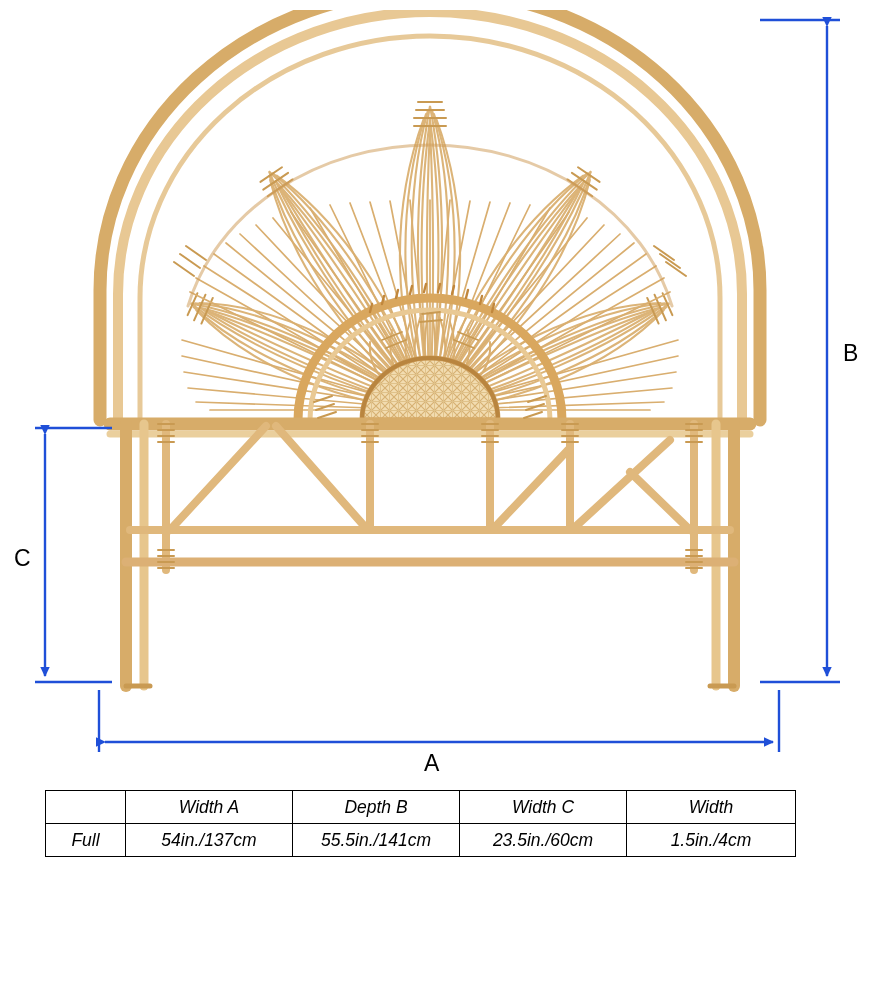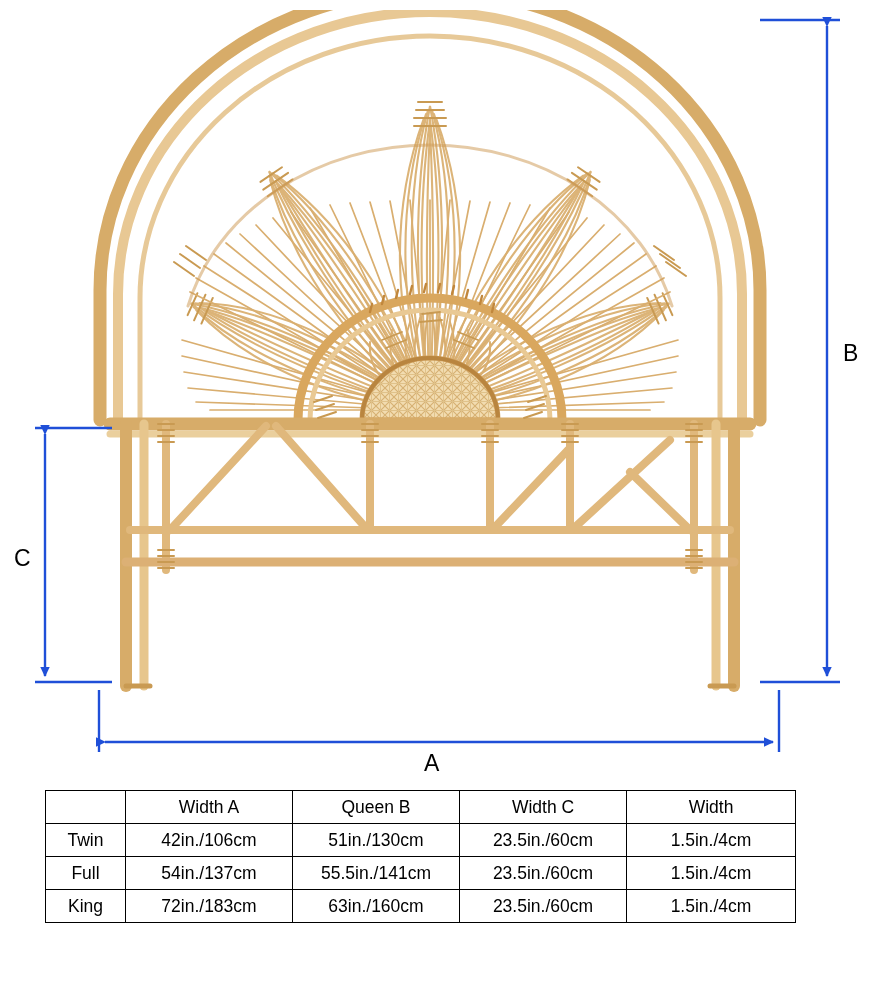--- a/index.html
+++ b/index.html
@@ -40,20 +40,21 @@
   #label-A { left: 424px; top: 750px; }
   #label-B { left: 843px; top: 340px; }
   #label-C { left: 14px; top: 545px; }
 
   
   #spec-table-wrap {
     position: absolute;
     left: 45px;
     top: 790px;
     width: 750px;
+    font-style: italic;
   }
   table#spec-table {
     border-collapse: collapse;
     width: 750px;
     table-layout: fixed;
   }
   table#spec-table th,
   table#spec-table td {
     border: 1px solid #000000;
     height: 33px;
@@ -337,42 +338,28 @@
       <col class="c0">
         <col class="c1">
         <col class="c2">
         <col class="c3">
         <col class="c4">
     </colgroup>
     <thead>
       <tr>
         <th></th>
         <th>Width A</th>
-        <th>Queen B</th>
+        <th>Depth B</th>
         <th>Width C</th>
         <th>Width</th>
       </tr>
     </thead>
     <tbody>
-      <tr>
-        <td>Twin</td>
-        <td>42in./106cm</td>
-        <td>51in./130cm</td>
-        <td>23.5in./60cm</td>
-        <td>1.5in./4cm</td>
-      </tr>
       <tr>
         <td>Full</td>
         <td>54in./137cm</td>
         <td>55.5in./141cm</td>
         <td>23.5in./60cm</td>
         <td>1.5in./4cm</td>
       </tr>
-      <tr>
-        <td>King</td>
-        <td>72in./183cm</td>
-        <td>63in./160cm</td>
-        <td>23.5in./60cm</td>
-        <td>1.5in./4cm</td>
-      </tr>
     </tbody>
   </table>
 </div>
 
 </body></html>

